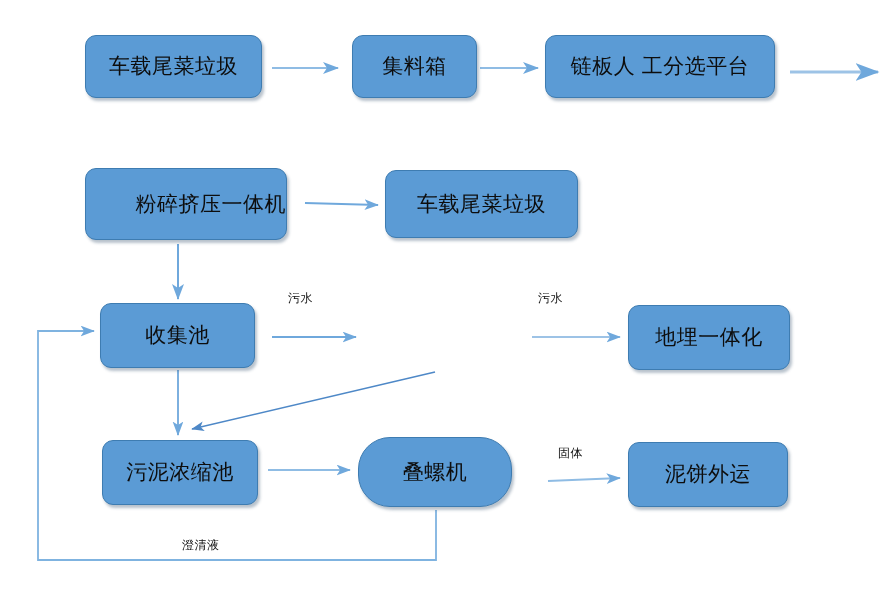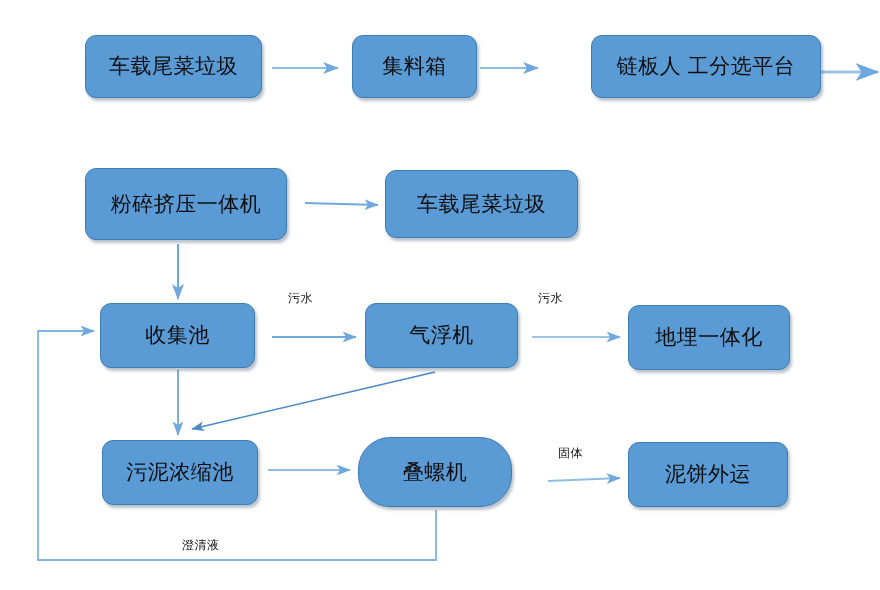--- a/index.html
+++ b/index.html
@@ -80,39 +80,36 @@
   </svg>
 
   <div class="node" style="left:85px;top:35px;width:177px;height:63px;justify-content:center;">
     <span>车载尾菜垃圾</span>
   </div>
 
   <div class="node" style="left:345px;top:35px;width:125px;height:63px;margin-left:7px;">
     <span>集料箱</span>
   </div>
 
-  <div class="node" style="left:545px;top:35px;width:230px;height:63px;margin-left:46px;">
+  <div class="node" style="left:545px;top:35px;width:230px;height:63px;">
     <span>链板人 工分选平台</span>
   </div>
 
-  <div class="node" style="left:85px;top:168px;width:202px;height:72px;">
+  <div class="node" style="left:85px;top:168px;width:202px;height:72px;justify-content:flex-end;">
     <span>粉碎挤压一体机</span>
   </div>
 
   <div class="node" style="left:385px;top:170px;width:193px;height:68px;">
     <span>车载尾菜垃圾</span>
   </div>
 
   <div class="node" style="left:100px;top:303px;width:155px;height:65px;">
     <span>收集池</span>
   </div>
 
-  <div class="node" style="left:365px;top:303px;width:153px;height:65px;">
-    <span>气浮机</span>
-  </div>
 
   <div class="node" style="left:628px;top:305px;width:162px;height:65px;">
     <span>地埋一体化</span>
   </div>
 
   <div class="node" style="left:102px;top:440px;width:156px;height:65px;">
     <span>污泥浓缩池</span>
   </div>
 
   <div class="node" style="left:358px;top:437px;width:154px;height:70px;border-radius:32px;">

